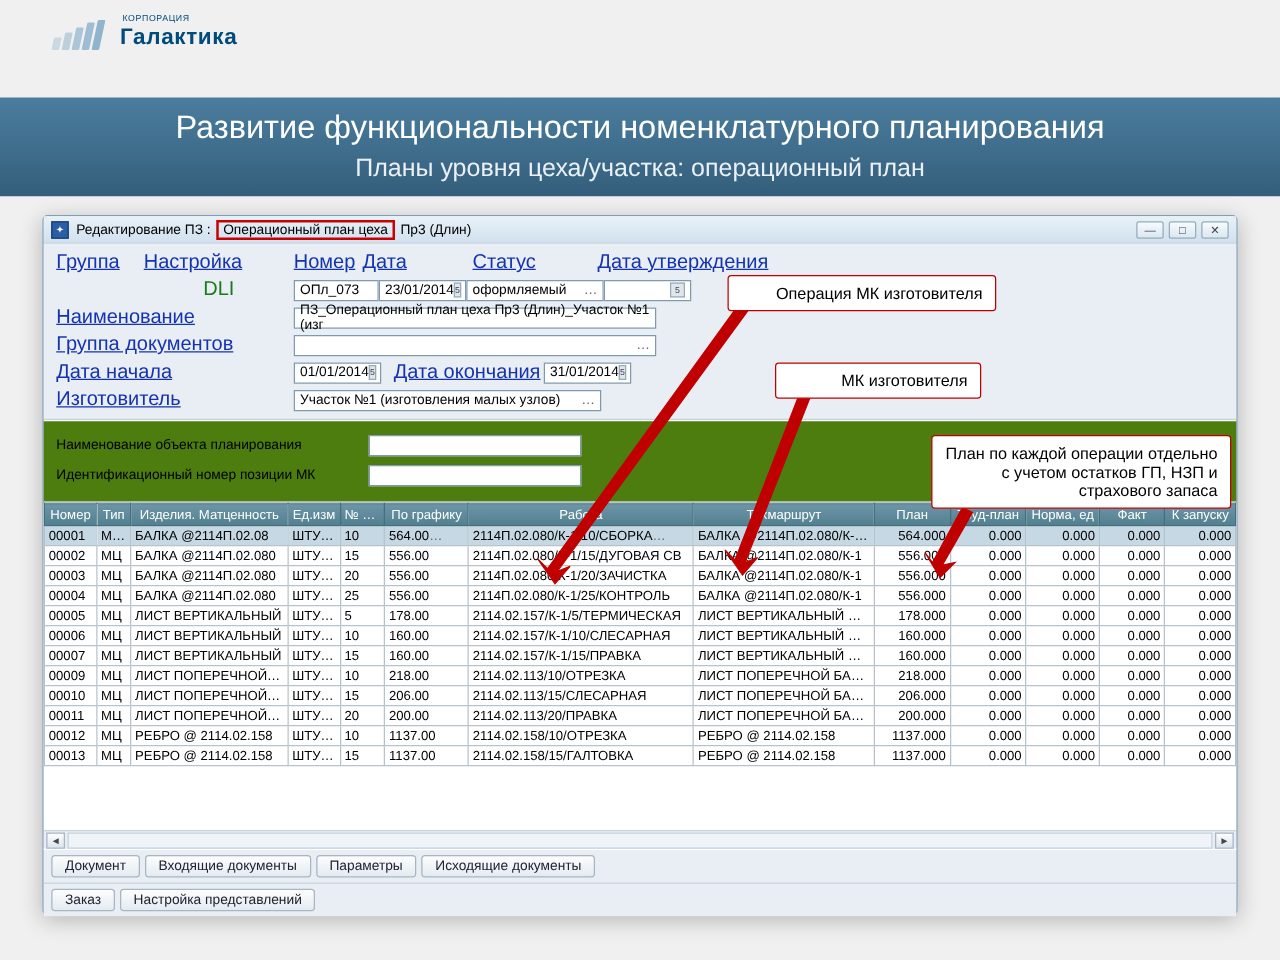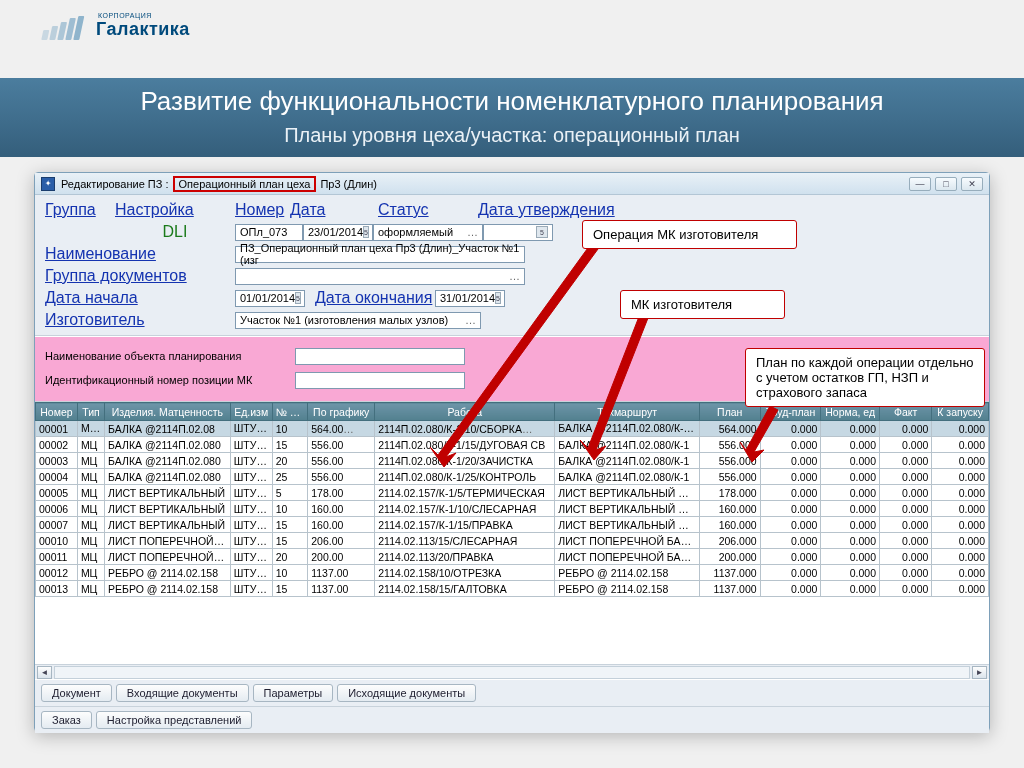--- a/index.html
+++ b/index.html
@@ -104,21 +104,21 @@
   }
   .fld.sm{width:68px}
   .fld.date{width:70px}
   .fld.date .d-btn{margin-left:auto;width:12px;height:12px;background:#dfe7ee;border:1px solid #9aaab7;display:flex;align-items:center;justify-content:center;font-size:7px;color:#445}
   .fld.status{width:110px}
   .fld.long{width:290px}
   .fld.mid{width:246px}
   .dots{margin-left:auto;color:#666}
 
   .filterzone{
-    background:#f9a8d4;
+    background:#4d7c0f;
     padding:10px 10px 6px;
     border-top:1px solid #fff;
     border-bottom:1px solid #c8d2db;
   }
   .filterzone .row{margin-bottom:6px}
   .filterzone .flbl{color:#000;width:250px}
   .filterzone .fldf{width:170px;background:#fff;border:1px solid #7f99b0;height:17px}
 
   
   .grid {
@@ -150,21 +150,21 @@
     background:linear-gradient(#fdfdfd,#e4ebf1);border:1px solid #a7b6c2;border-radius:3px;
     padding:2px 10px;font-size:11px;color:#223;cursor:pointer;
   }
   .scrollbar{height:15px;background:#e9eef4;border-top:1px solid #c8d2db;display:flex;align-items:center;padding:0 2px}
   .scrollbar .arrow{width:15px;height:13px;border:1px solid #a7b6c2;background:linear-gradient(#fdfdfd,#dbe4ec);display:flex;align-items:center;justify-content:center;font-size:8px;color:#445}
   .scrollbar .track{flex:1;height:13px;background:#f0f4f8;margin:0 2px;border:1px solid #c4d0da}
 
   
   .callout{
     position:absolute;background:#fff;border:1.5px solid #c00000;border-radius:3px;
-    padding:6px 10px;font-size:13px;color:#000;z-index:50;text-align:left;
+    padding:6px 10px;font-size:13px;color:#000;z-index:50;text-align:right;
   }
   svg.pointer{position:absolute;z-index:40;overflow:visible;pointer-events:none}
   svg.pointer path{fill:#c00000;stroke:#c00000}
 
 </style>
 </head>
 <body>
 
 <div class="brand">
   <div class="brand-stripes">
@@ -401,20 +401,35 @@
             <td>160.00</td>
             <td>2114.02.157/К-1/15/ПРАВКА</td>
             <td>ЛИСТ ВЕРТИКАЛЬНЫЙ @ 2</td>
             <td class="num">160.000</td>
             <td class="num">0.000</td>
             <td class="num">0.000</td>
             <td class="num">0.000</td>
             <td class="num">0.000</td>
           </tr>
           <tr>
+            <td>00009</td>
+            <td>МЦ</td>
+            <td>ЛИСТ ПОПЕРЕЧНОЙ БА</td>
+            <td>ШТУКА</td>
+            <td>10</td>
+            <td>218.00</td>
+            <td>2114.02.113/10/ОТРЕЗКА</td>
+            <td>ЛИСТ ПОПЕРЕЧНОЙ БАЛКИ</td>
+            <td class="num">218.000</td>
+            <td class="num">0.000</td>
+            <td class="num">0.000</td>
+            <td class="num">0.000</td>
+            <td class="num">0.000</td>
+          </tr>
+          <tr>
             <td>00010</td>
             <td>МЦ</td>
             <td>ЛИСТ ПОПЕРЕЧНОЙ БА</td>
             <td>ШТУКА</td>
             <td>15</td>
             <td>206.00</td>
             <td>2114.02.113/15/СЛЕСАРНАЯ</td>
             <td>ЛИСТ ПОПЕРЕЧНОЙ БАЛКИ</td>
             <td class="num">206.000</td>
             <td class="num">0.000</td>

